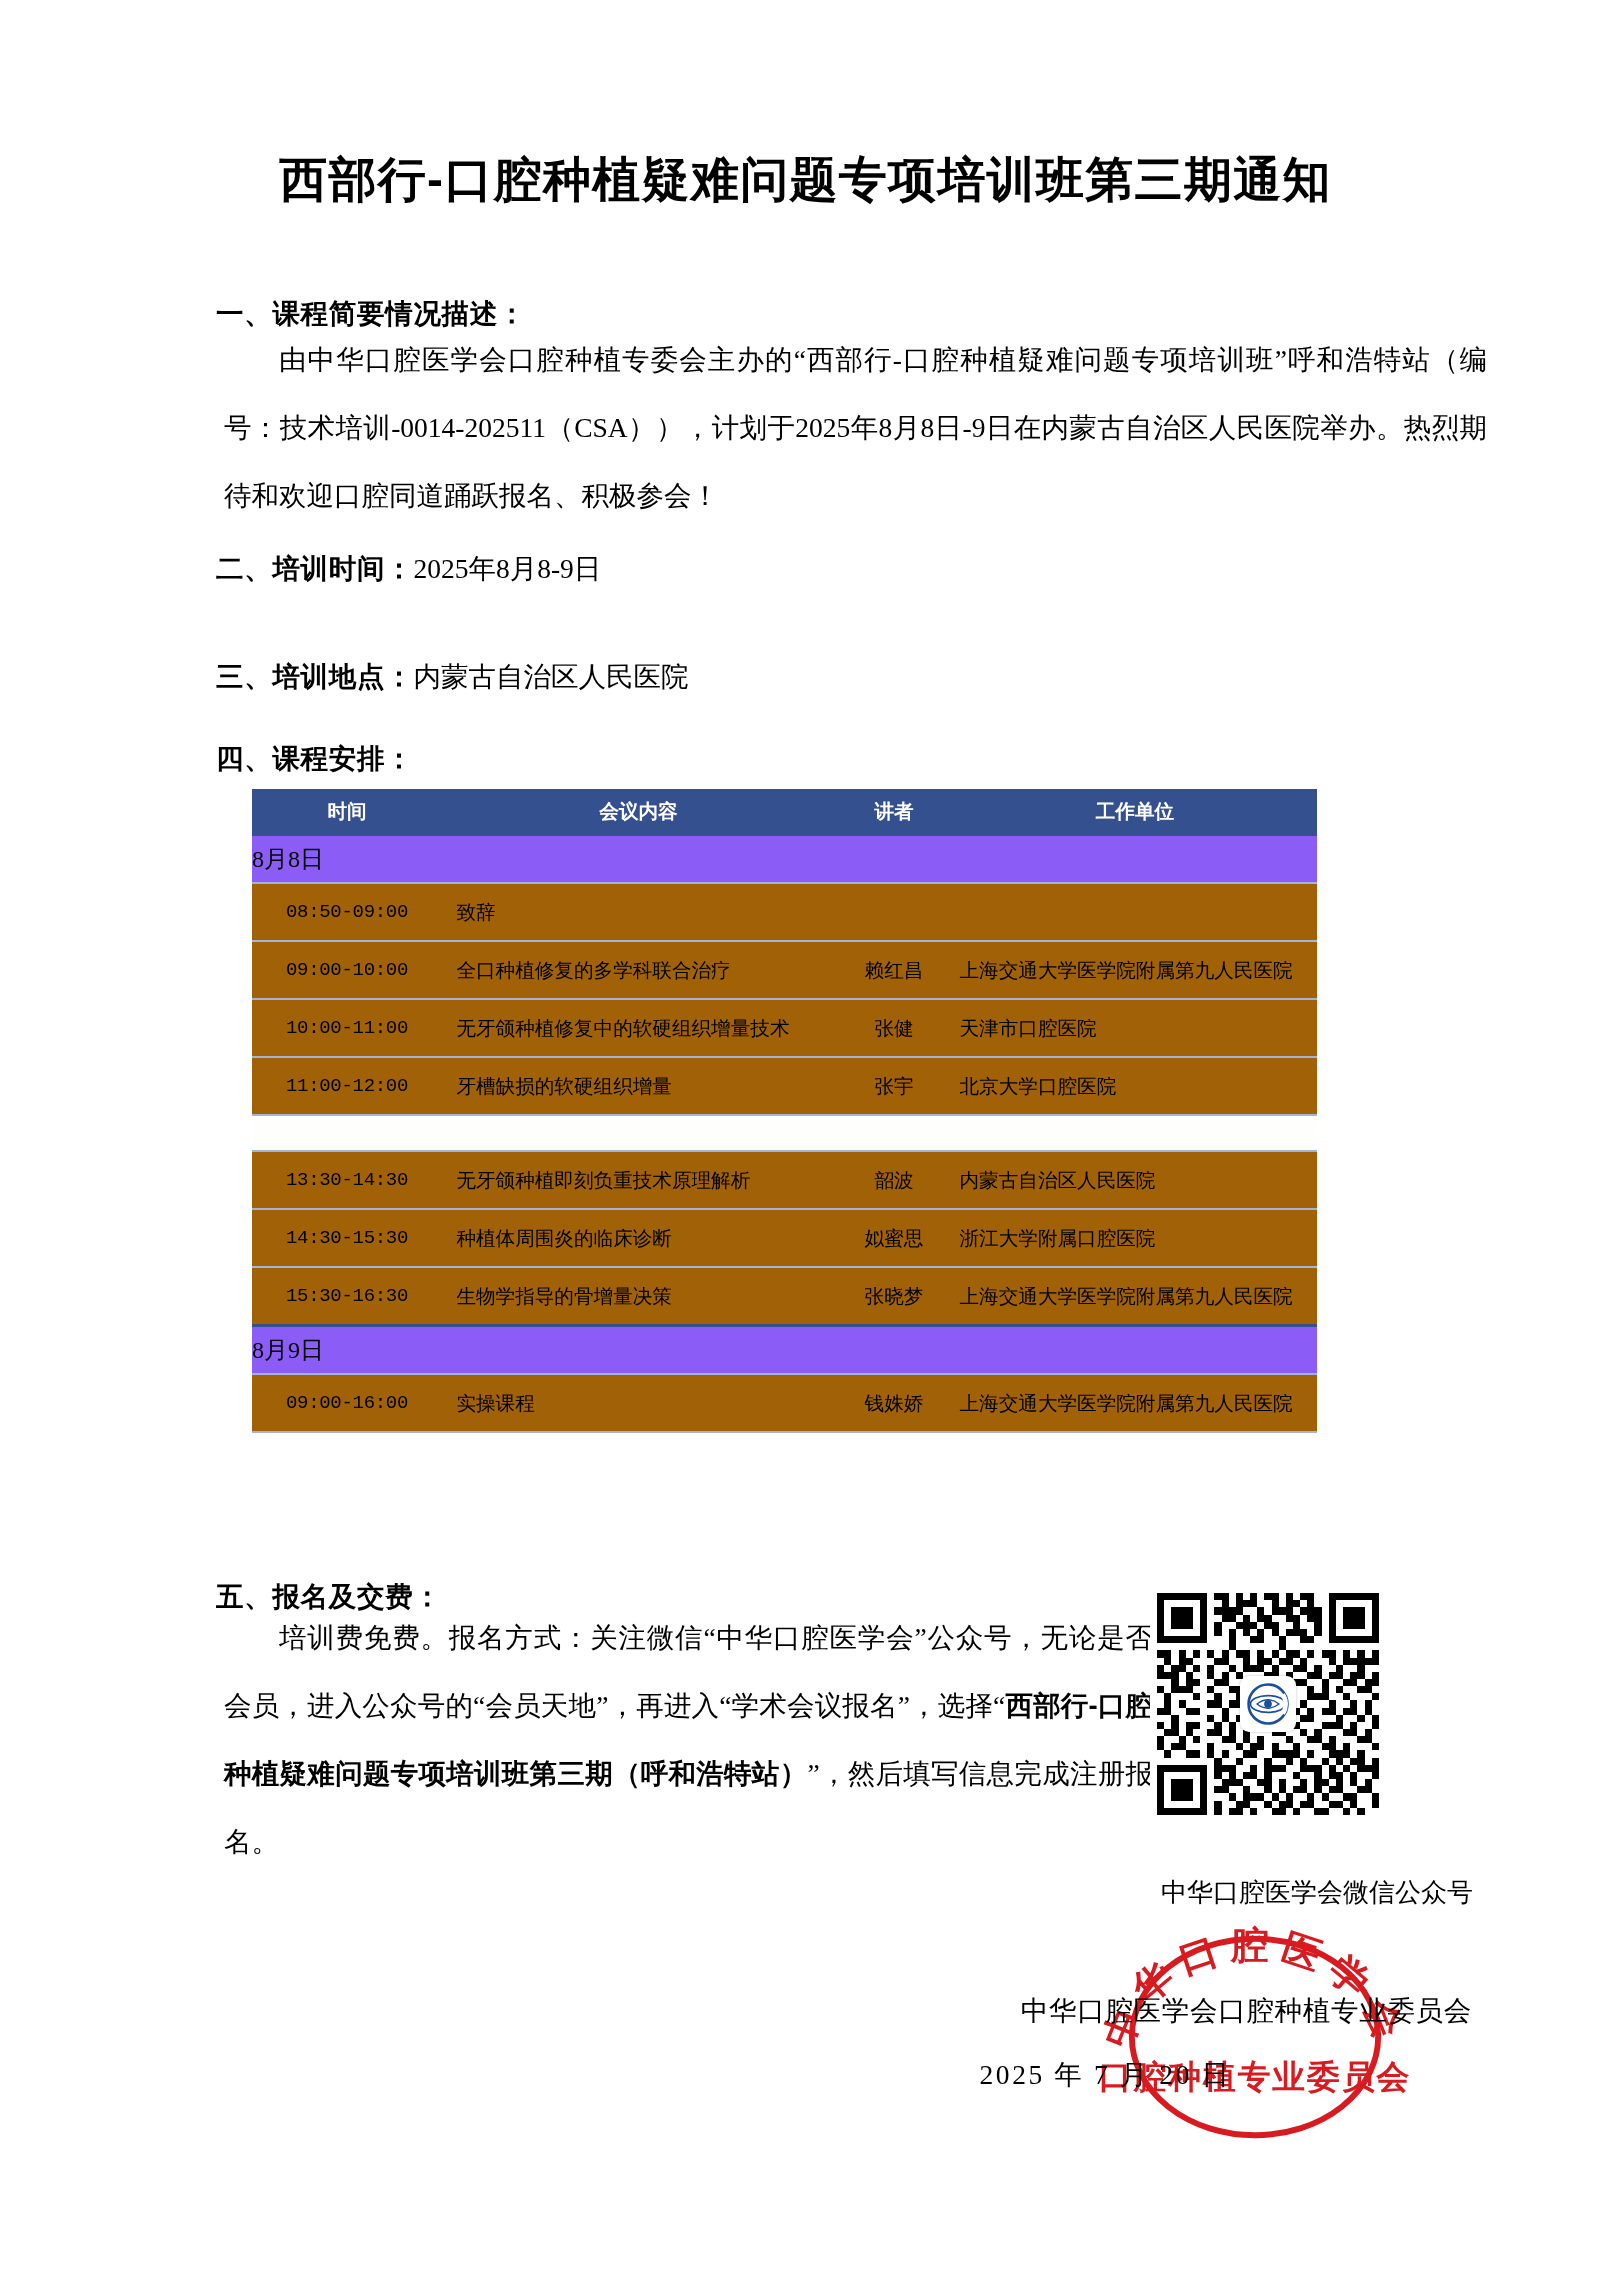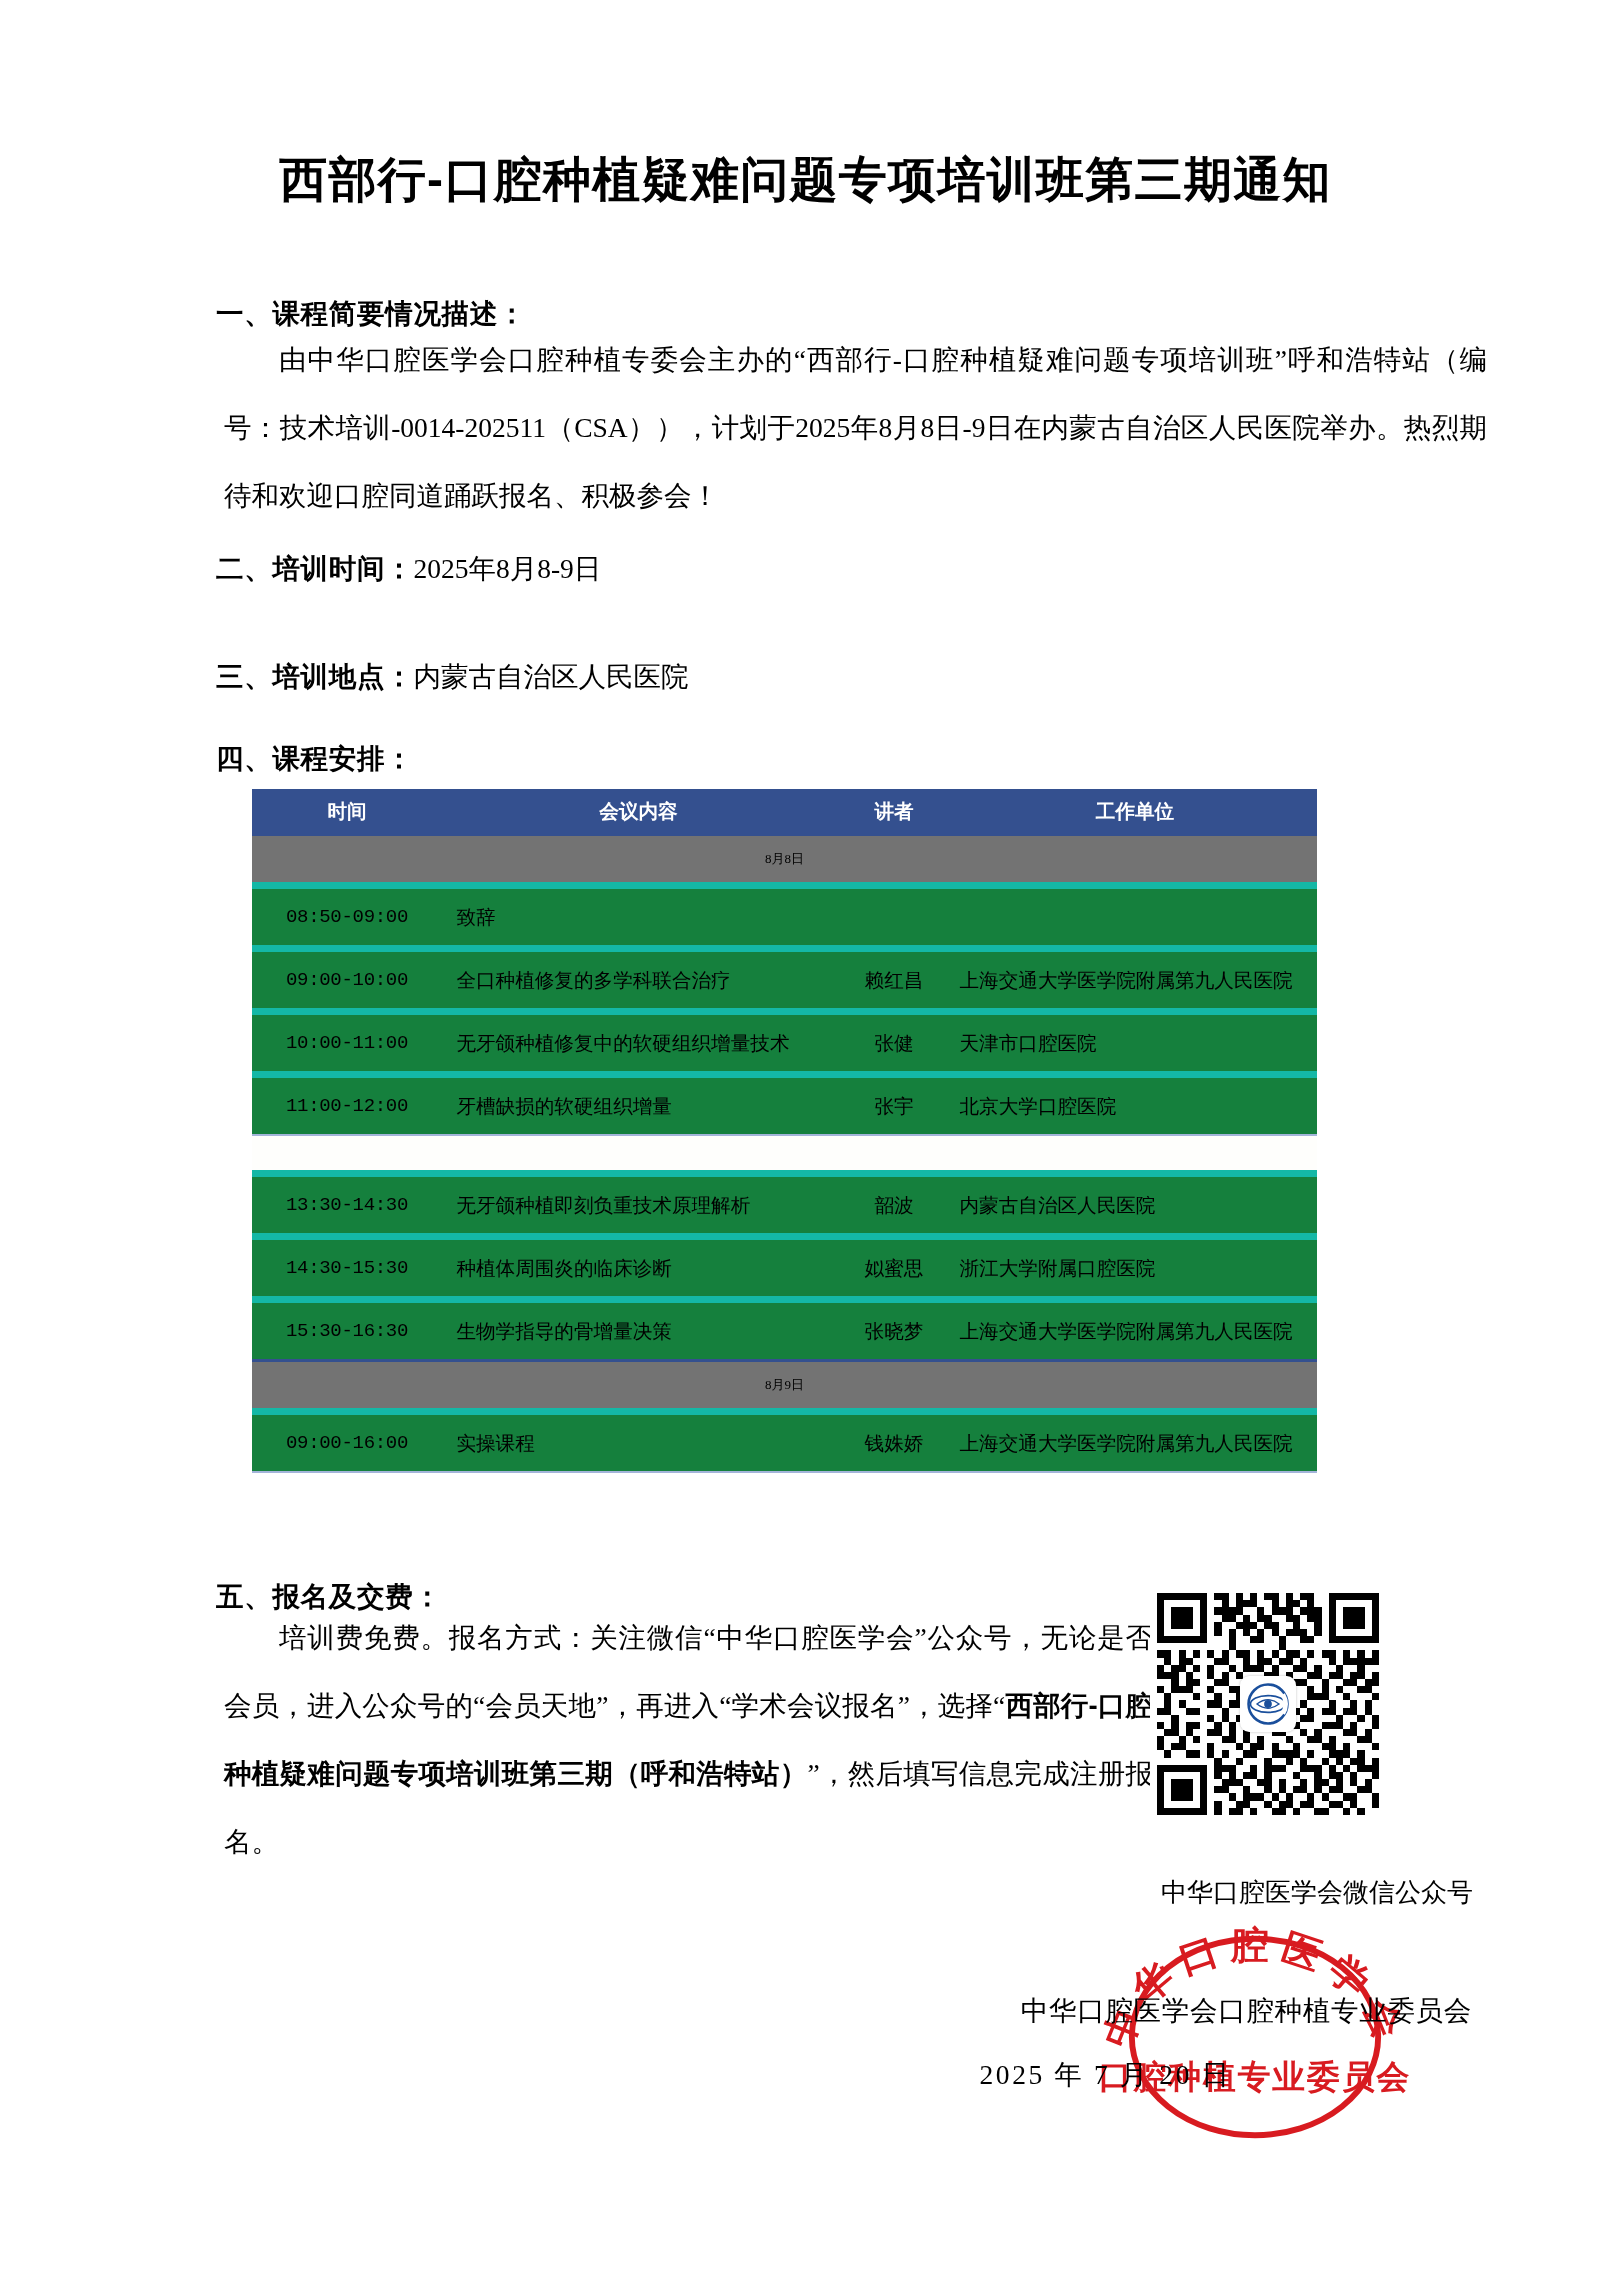--- a/index.html
+++ b/index.html
@@ -78,40 +78,40 @@
     font-weight:bold;
     height:42px;
     text-align:center;
     font-family:"Liberation Sans","DejaVu Sans",sans-serif;
     font-size:19.6px;
     border:none;
   }
   .sched tbody td {
     height:56px;
     vertical-align:middle;
-    border-top:7px solid #14b8a6;
+    border-top:2px solid #14b8a6;
     border-bottom:2px solid #A3B4D9;
     padding:0;
-    background:#15803d;
+    background:#a16207;
   }
   .sched td.time {
     text-align:center;
     font-family:"Liberation Mono","DejaVu Sans Mono",monospace;
     font-size:19px;
     letter-spacing:-0.3px;
   }
   .sched td.topic { padding-left:14.4px; font-size:19.6px; }
   .sched td.spk   { text-align:center; font-size:19.6px; }
   .sched td.org   { padding-left:6.5px; font-size:19.6px; white-space:nowrap; }
 
   .sched tr.daysep td {
-    background:#737373;
-    text-align:center;
+    background:#8b5cf6;
+    text-align:left;
     height:46px;
-    font-size:13px;
+    font-size:24px;
     border-top:3.3px solid #34508F;
     border-bottom:2px solid #A3B4D9;
   }
   .sched tr.daysep.second td { border-top:3.3px solid #34508F; }
   .sched tr.gap td {
     height:34px;
     background:#FEFEFC;
     border-top:2px solid #A3B4D9;
     border-bottom:2px solid #A3B4D9;
   }

